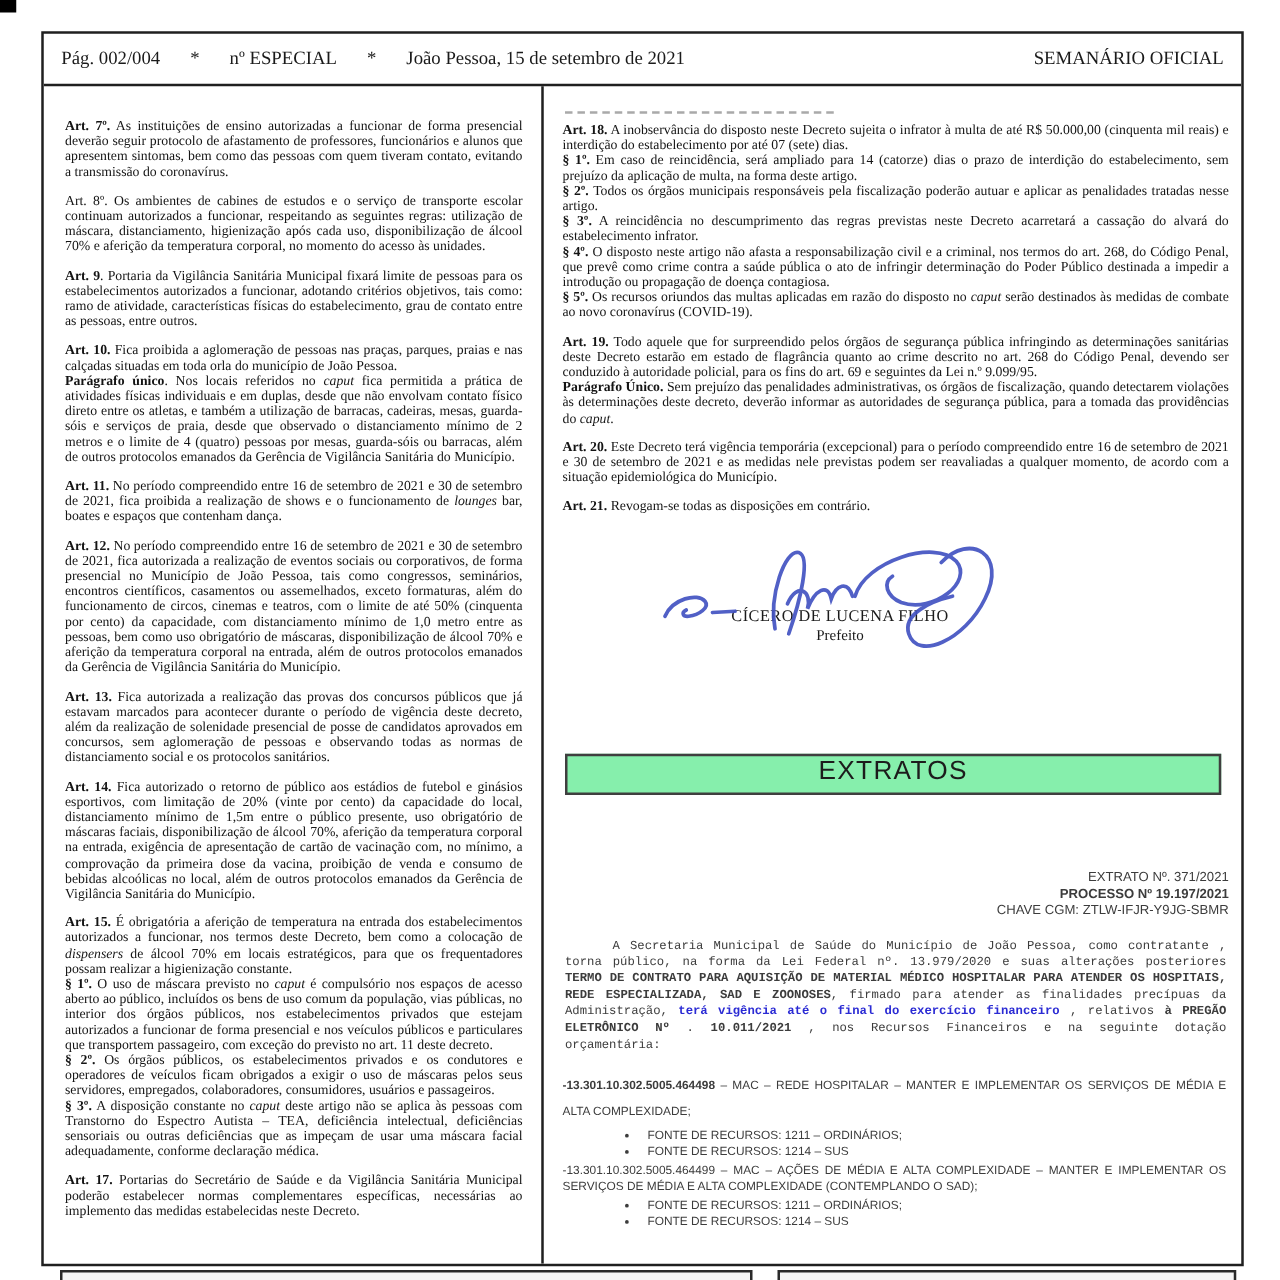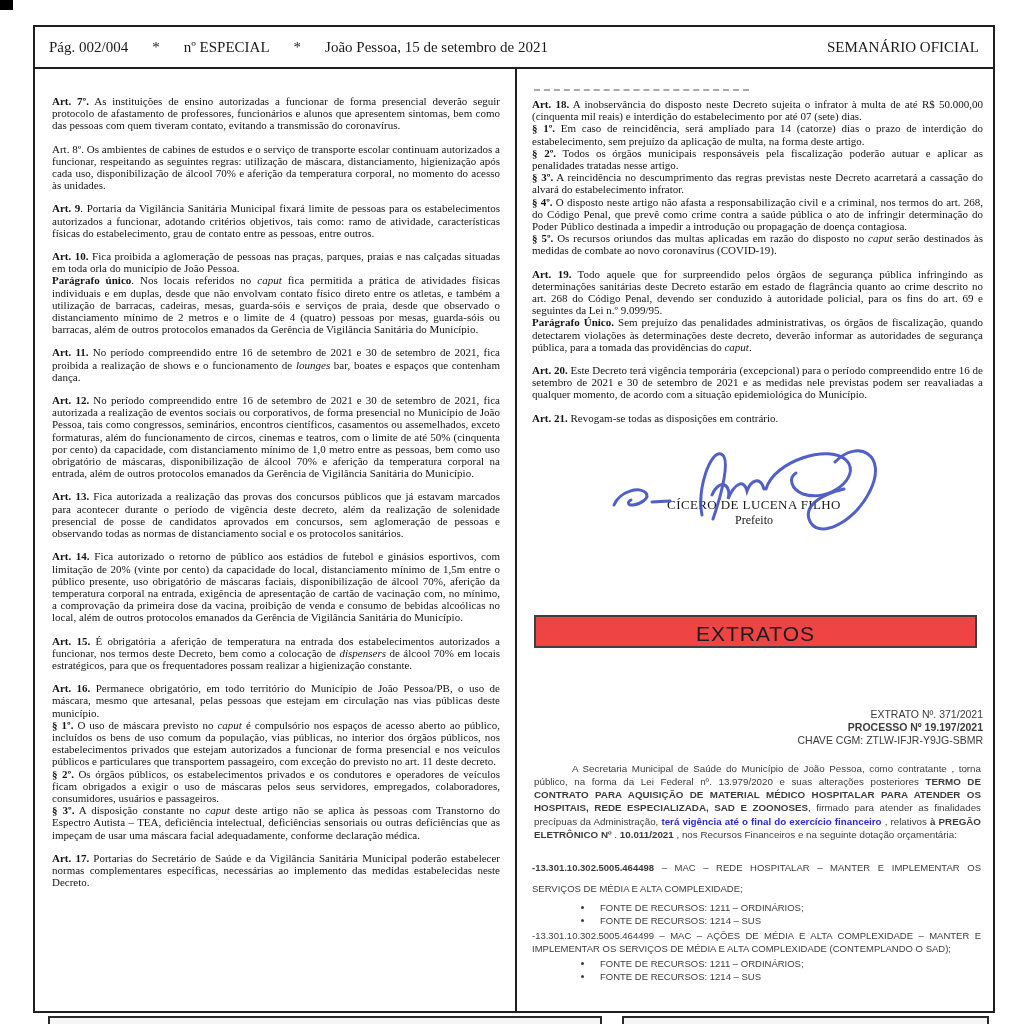--- a/index.html
+++ b/index.html
@@ -12,21 +12,21 @@
     position:absolute;left:33px;top:25px;width:958px;height:984px;
     border:2px solid #1f1f1f;background:#fff;overflow:hidden;
   }
   .masthead{
     height:40px;border-bottom:2px solid #1f1f1f;display:flex;align-items:center;
     justify-content:space-between;padding:0 14px;font-size:15px;color:#1a1a1a;
   }
   .masthead .left-group{display:flex;align-items:center;gap:24px;}
   .content{display:flex;height:942px;}
   .col-left{
-    width:482px;box-sizing:border-box;border-right:2px solid #1f1f1f;
+    width:400px;box-sizing:border-box;border-right:2px solid #1f1f1f;
     padding:26px 15px 0 17px;
   }
   .col-right{
     flex:1;box-sizing:border-box;padding:20px 10px 0 15px;position:relative;
   }
   .para{
     margin:0 0 11px 0;text-align:justify;
     font-size:11px;line-height:12.2px;color:#141414;
     font-family:"Liberation Serif", serif;
   }
@@ -38,32 +38,32 @@
   .sig-name{
     position:absolute;left:0;top:62px;width:100%;text-align:center;z-index:1;
     font-size:13px;letter-spacing:.4px;color:#1a1a1a;font-family:"Liberation Serif", serif;
   }
   .sig-title{
     position:absolute;left:0;top:78px;width:100%;text-align:center;z-index:1;
     font-size:12px;color:#1a1a1a;
   }
   
   .extratos-box{
-    margin:68px 6px 0 2px;height:29px;border:2px solid #3f3f3f;background:#ef4444;
-    display:flex;align-items:flex-end;justify-content:center;
+    margin:68px 6px 0 2px;height:29px;border:2px solid #3f3f3f;background:#86efac;
+    display:flex;align-items:flex-start;justify-content:center;
     font-family:"Liberation Sans", sans-serif;font-size:21px;letter-spacing:1px;color:#1c1c1c;
   }
   .extrato-head{
     margin-top:60px;text-align:right;
     font-family:"Liberation Sans", sans-serif;font-size:10.5px;line-height:13px;color:#3c3c3c;
   }
   .extrato-head .hl{display:block;}
   .extrato-body{
     margin:15px 2px 0 2px;text-align:justify;text-indent:38px;
-    font-family:Liberation Sans, sans-serif;font-size:9.8px;line-height:13.2px;color:#3c3c3c;
+    font-family:Liberation Mono, monospace;font-size:9.8px;line-height:13.2px;color:#3c3c3c;
   }
   .budget{margin:16px 2px 0 0;font-family:"Liberation Sans", sans-serif;color:#3c3c3c;}
   .budget .code-para{font-size:9.5px;text-align:justify;margin:0;}
   .budget .code-para.spaced{line-height:21px;margin-top:14px;}
   .budget .code-para.normal{line-height:13px;}
   .budget ul{margin:2px 0 2px 62px;padding:0;}
   .budget li{font-size:9.5px;line-height:13px;list-style:disc;margin:0;padding-left:6px;}
   .bold{font-weight:bold;}
   
   .cut-box{position:absolute;top:1016px;height:22px;border:2px solid #2a2a2a;background:#f6f6f6;}
@@ -94,21 +94,20 @@
         <p class="para"><span style="font-weight: bold;">Art. 7º.</span><span> As instituições de ensino autorizadas a funcionar de forma presencial deverão seguir protocolo de afastamento de professores, funcionários e alunos que apresentem sintomas, bem como das pessoas com quem tiveram contato, evitando a transmissão do coronavírus.</span></p>
         <p class="para"><span style="font-weight: normal;">Art. 8º.</span><span>  Os ambientes de cabines de estudos e o serviço de transporte escolar continuam autorizados a funcionar, respeitando as seguintes regras: utilização de máscara, distanciamento, higienização após cada uso, disponibilização de álcool 70% e aferição da temperatura corporal, no momento do acesso às unidades.</span></p>
         <p class="para"><span style="font-weight: bold;">Art. 9</span><span>. Portaria da Vigilância Sanitária Municipal fixará limite de pessoas para os estabelecimentos autorizados a funcionar, adotando critérios objetivos, tais como: ramo de atividade, características físicas do estabelecimento, grau de contato entre as pessoas, entre outros.</span></p>
         <p class="para"><span style="font-weight: bold;">Art. 10.</span><span> Fica proibida a aglomeração de pessoas nas praças, parques, praias e nas calçadas situadas em toda orla do município de João Pessoa.</span></p>
         <p class="para tight"><span style="font-weight: bold;">Parágrafo único</span><span>. Nos locais referidos no </span><span style="font-style: italic;">caput</span><span> fica permitida a prática de atividades físicas individuais e em duplas, desde que não envolvam contato físico direto entre os atletas, e também a utilização de barracas, cadeiras, mesas, guarda-sóis e serviços de praia, desde que observado o distanciamento mínimo de 2 metros e o limite de 4 (quatro) pessoas por mesas, guarda-sóis ou barracas, além de outros protocolos emanados da Gerência de Vigilância Sanitária do Município.</span></p>
         <p class="para"><span style="font-weight: bold;">Art. 11.</span><span> No período compreendido entre 16 de setembro de 2021 e 30 de setembro de 2021, fica proibida a realização de shows e o funcionamento de </span><span style="font-style: italic;">lounges</span><span> bar, boates e espaços que contenham dança.</span></p>
         <p class="para"><span style="font-weight: bold;">Art. 12.</span><span> No período compreendido entre 16 de setembro de 2021 e 30 de setembro de 2021, fica autorizada a realização de eventos sociais ou corporativos, de forma presencial no Município de João Pessoa, tais como congressos, seminários, encontros científicos, casamentos ou assemelhados, exceto formaturas, além do funcionamento de circos, cinemas e teatros, com o limite de até 50% (cinquenta por cento) da capacidade, com distanciamento mínimo de 1,0 metro entre as pessoas, bem como uso obrigatório de máscaras, disponibilização de álcool 70% e aferição da temperatura corporal na entrada, além de outros protocolos emanados da Gerência de Vigilância Sanitária do Município.</span></p>
         <p class="para"><span style="font-weight: bold;">Art. 13.</span><span> Fica autorizada a realização das provas dos concursos públicos que já estavam marcados para acontecer durante o período de vigência deste decreto, além da realização de solenidade presencial de posse de candidatos aprovados em concursos, sem aglomeração de pessoas e observando todas as normas de distanciamento social e os protocolos sanitários.</span></p>
         <p class="para"><span style="font-weight: bold;">Art. 14.</span><span> Fica autorizado o retorno de público aos estádios de futebol e ginásios esportivos, com limitação de 20% (vinte por cento) da capacidade do local, distanciamento mínimo de 1,5m entre o público presente, uso obrigatório de máscaras faciais, disponibilização de álcool 70%, aferição da temperatura corporal na entrada, exigência de apresentação de cartão de vacinação com, no mínimo, a comprovação da primeira dose da vacina, proibição de venda e consumo de bebidas alcoólicas no local, além de outros protocolos emanados da Gerência de Vigilância Sanitária do Município.</span></p>
         <p class="para"><span style="font-weight: bold;">Art. 15.</span><span> É obrigatória a aferição de temperatura na entrada dos estabelecimentos autorizados a funcionar, nos termos deste Decreto, bem como a colocação de </span><span style="font-style: italic;">dispensers</span><span> de álcool 70% em locais estratégicos, para que os frequentadores possam realizar a higienização constante.</span></p>
-        <p class="para"><span style="font-weight: bold;">Art. 16.</span><span> Permanece obrigatório, em todo território do Município de João Pessoa/PB, o uso de máscara, mesmo que artesanal, pelas pessoas que estejam em circulação nas vias públicas deste município.</span></p>
         <p class="para tight"><span style="font-weight: bold;">§ 1º.</span><span> O uso de máscara previsto no </span><span style="font-style: italic;">caput</span><span> é compulsório nos espaços de acesso aberto ao público, incluídos os bens de uso comum da população, vias públicas, no interior dos órgãos públicos, nos estabelecimentos privados que estejam autorizados a funcionar de forma presencial e nos veículos públicos e particulares que transportem passageiro, com exceção do previsto no art. 11 deste decreto.</span></p>
         <p class="para tight"><span style="font-weight: bold;">§ 2º.</span><span> Os órgãos públicos, os estabelecimentos privados e os condutores e operadores de veículos ficam obrigados a exigir o uso de máscaras pelos seus servidores, empregados, colaboradores, consumidores, usuários e passageiros.</span></p>
         <p class="para tight"><span style="font-weight: bold;">§ 3º.</span><span> A disposição constante no </span><span style="font-style: italic;">caput</span><span> deste artigo não se aplica às pessoas com Transtorno do Espectro Autista – TEA, deficiência intelectual, deficiências sensoriais ou outras deficiências que as impeçam de usar uma máscara facial adequadamente, conforme declaração médica.</span></p>
         <p class="para"><span style="font-weight: bold;">Art. 17.</span><span> Portarias do Secretário de Saúde e da Vigilância Sanitária Municipal poderão estabelecer normas complementares específicas, necessárias ao implemento das medidas estabelecidas neste Decreto.</span></p>
       </div>
 
     <div class="col-right">
       <div class="dash-line"></div>
 
       <div>

